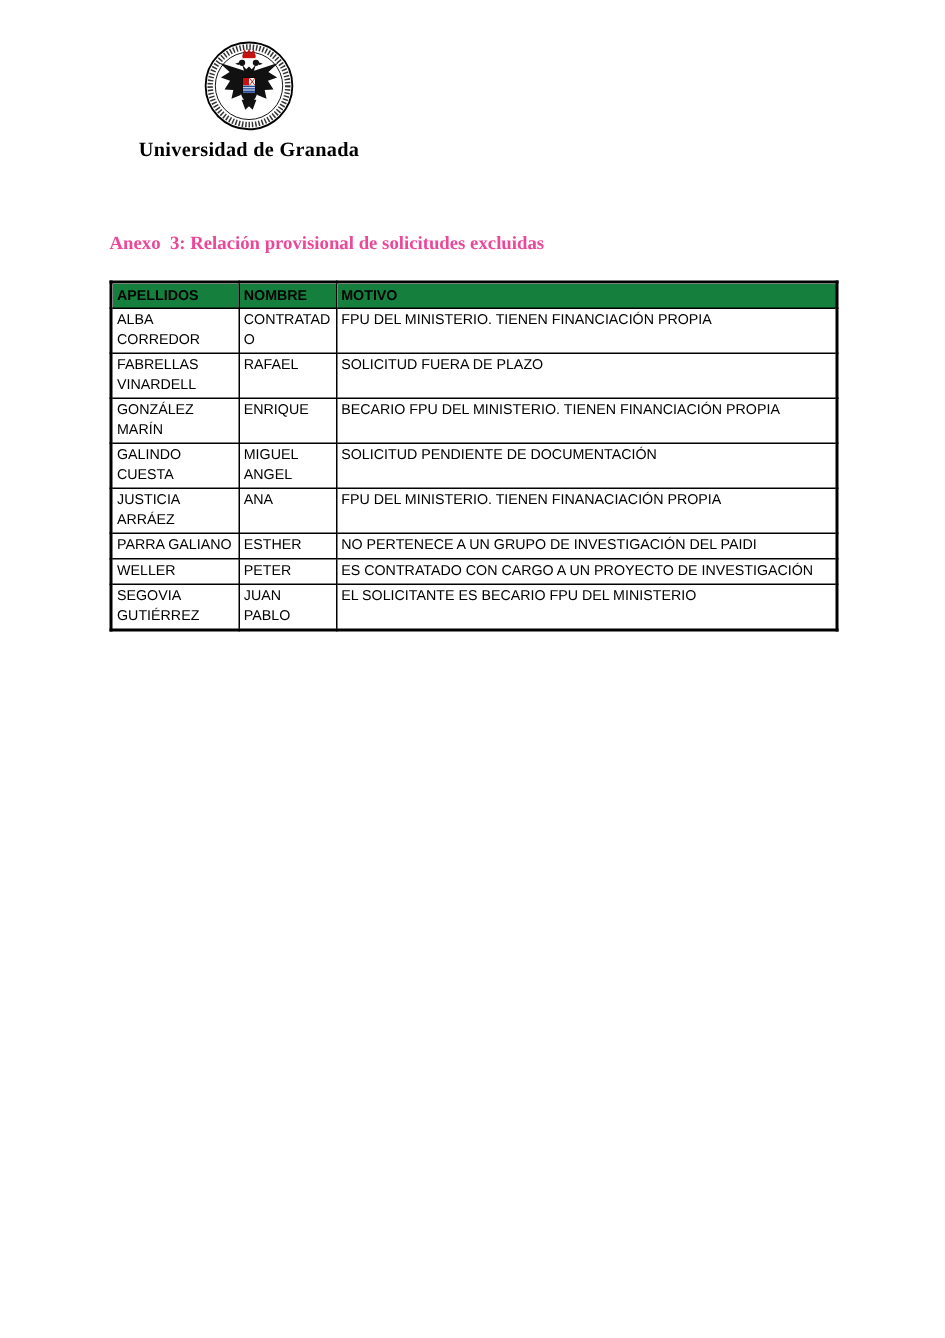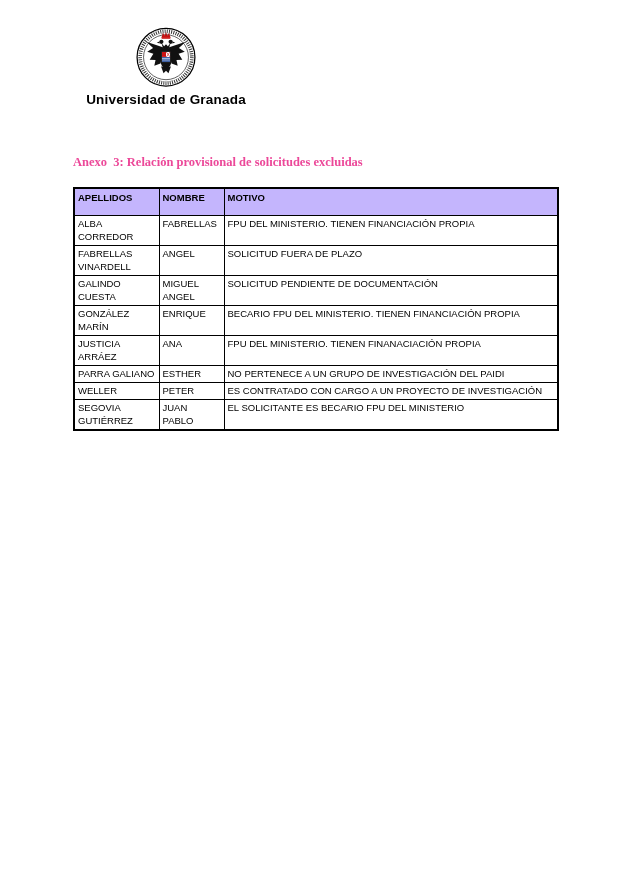--- a/index.html
+++ b/index.html
@@ -3,38 +3,38 @@
 <meta charset="utf-8">
 <style>
   html, body { margin:0; padding:0; background:#ffffff; }
   .page {
     position:relative; width:630px; height:892px; background:#ffffff;
     font-family:"Liberation Sans", sans-serif; color:#000; overflow:hidden;
   }
   .logo-wrap { position:absolute; left:86px; top:24px; width:160px; text-align:center; }
   .seal { display:block; margin:0 auto; }
   .wordmark {
-    margin-top:4px; font-family:Liberation Sans, sans-serif; font-weight:700;
+    margin-top:4px; font-family:Liberation Serif, serif; font-weight:700;
     font-size:13.5px; letter-spacing:0.2px; white-space:nowrap; color:#000;
   }
   .doc-title {
     position:absolute; left:73px; top:155px; font-family:"Liberation Serif", serif;
     font-weight:700; font-size:12.5px; white-space:pre-wrap; color:#ec4899;
   }
   table.excl-table {
     position:absolute; left:73px; top:187px; width:484px;
     border-collapse:collapse; table-layout:fixed;
     font-size:9.5px; line-height:13px; border:2px solid #000;
   }
   .excl-table th, .excl-table td {
     border:1px solid #000; vertical-align:top; text-align:left;
     padding:1px 3px 2px 3px; overflow:hidden; word-wrap:break-word;
   }
   .excl-table th {
-    background:#c4b5fd; font-weight:700; padding-top:2px; padding-bottom:11px;
+    background:#15803d; font-weight:700; padding-top:2px; padding-bottom:1px;
   }
 </style>
 </head>
 <body>
 
 <div class="page">
 
   <div class="logo-wrap">
     <svg class="seal" width="62" height="64" viewBox="0 0 100 104" aria-hidden="true">
 
@@ -81,37 +81,37 @@
     <thead>
       <tr>
         <th>APELLIDOS</th>
         <th>NOMBRE</th>
         <th>MOTIVO</th>
       </tr>
     </thead>
     <tbody>
       <tr>
         <td>ALBA CORREDOR</td>
-        <td>FABRELLAS</td>
+        <td>CONTRATADO</td>
         <td>FPU DEL MINISTERIO. TIENEN FINANCIACIÓN PROPIA</td>
       </tr>
       <tr>
         <td>FABRELLAS VINARDELL</td>
-        <td>ANGEL</td>
+        <td>RAFAEL</td>
         <td>SOLICITUD FUERA DE PLAZO</td>
+      </tr>
+      <tr>
+        <td>GONZÁLEZ MARÍN</td>
+        <td>ENRIQUE</td>
+        <td>BECARIO FPU DEL MINISTERIO. TIENEN FINANCIACIÓN PROPIA</td>
       </tr>
       <tr>
         <td>GALINDO CUESTA</td>
         <td>MIGUEL ANGEL</td>
         <td>SOLICITUD PENDIENTE DE DOCUMENTACIÓN</td>
-      </tr>
-      <tr>
-        <td>GONZÁLEZ MARÍN</td>
-        <td>ENRIQUE</td>
-        <td>BECARIO FPU DEL MINISTERIO. TIENEN FINANCIACIÓN PROPIA</td>
       </tr>
       <tr>
         <td>JUSTICIA ARRÁEZ</td>
         <td>ANA</td>
         <td>FPU DEL MINISTERIO. TIENEN FINANACIACIÓN PROPIA</td>
       </tr>
       <tr>
         <td>PARRA GALIANO</td>
         <td>ESTHER</td>
         <td>NO PERTENECE A UN GRUPO DE INVESTIGACIÓN DEL PAIDI</td>

